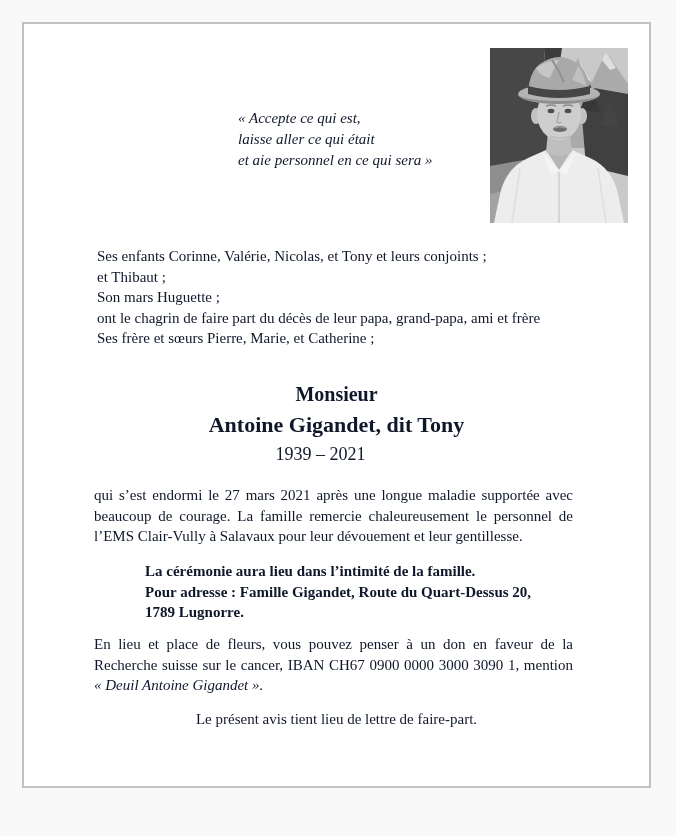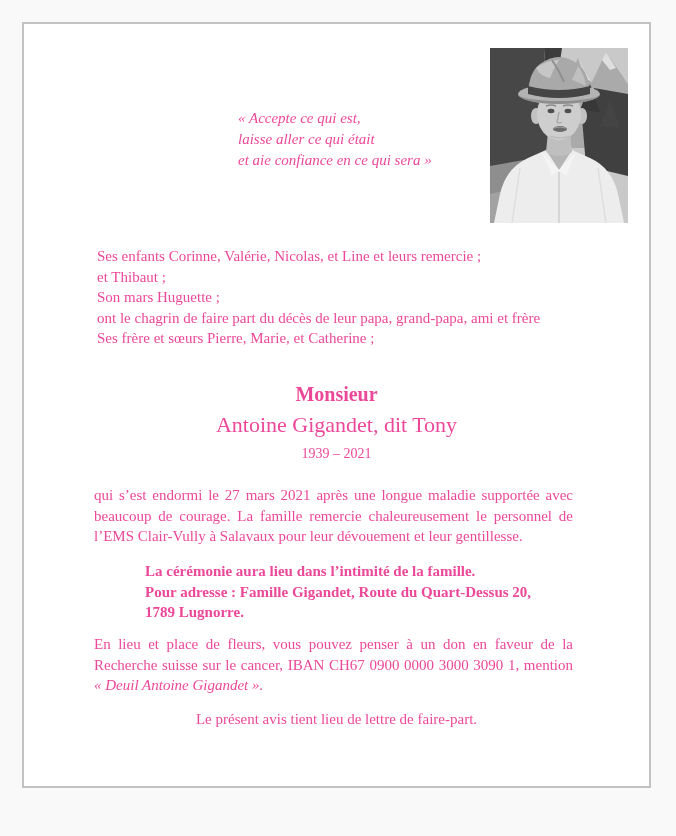--- a/index.html
+++ b/index.html
@@ -17,21 +17,21 @@
   }
   .page {
     position: absolute;
     left: 22px;
     top: 22px;
     width: 629px;
     height: 766px;
     box-sizing: border-box;
     background: #ffffff;
     border: 2px solid #c2c2c2;
-    color: #ec4899;
+    color: #0f172a;
   }
   .quote {
     position: absolute;
     left: 214px;
     top: 84px;
     font-style: italic;
     font-size: 15px;
     line-height: 21px;
     white-space: nowrap;
   }
@@ -62,31 +62,31 @@
     font-weight: bold;
     font-size: 20px;
     line-height: 24px;
   }
   .deceased-name {
     position: absolute;
     left: 73px;
     top: 388px;
     width: 479px;
     text-align: center;
-    font-weight: normal;
+    font-weight: bold;
     font-size: 22px;
     line-height: 26px;
   }
   .years {
     position: absolute;
-    left: 73px;
+    left: 57px;
     top: 420px;
     width: 479px;
     text-align: center;
-    font-size: 14px;
+    font-size: 18px;
     line-height: 20px;
   }
   .para {
     position: absolute;
     left: 70px;
     width: 479px;
     margin: 0;
     font-size: 15px;
     line-height: 20.5px;
     text-align: justify;
@@ -114,21 +114,21 @@
 </style>
 </head>
 <body>
 
 <div class="canvas">
   <div class="page">
 
     <div class="quote">
       <div>« Accepte ce qui est,</div>
       <div>laisse aller ce qui était</div>
-      <div>et aie confiance en ce qui sera »</div>
+      <div>et aie personnel en ce qui sera »</div>
     </div>
 
     <div class="photo" role="img" aria-label="Portrait noir et blanc d'un homme âgé portant un chapeau, forêt et montagnes en arrière-plan">
       <svg viewBox="0 0 138 175" width="138" height="175" aria-hidden="true">
         <rect width="138" height="175" fill="#c9c9c9"></rect>
         <polygon points="60,70 88,10 102,34 116,4 138,36 138,100 60,100" fill="#aaaaaa"></polygon>
         <polygon points="88,10 96,24 102,34 95,30" fill="#d8d8d8"></polygon>
         <polygon points="116,4 126,20 120,22 112,12" fill="#dedede"></polygon>
         <path d="M0,0 L54,0 L58,60 L62,130 L40,140 L0,130 Z" fill="#474747"></path>
         <path d="M54,0 L72,0 L66,40 L58,60 Z" fill="#3c3c3c"></path>
@@ -163,21 +163,21 @@
         <path d="M28,46 A41,10 0 0,0 110,46 A41,7 0 0,1 28,46 Z" fill="#8f8f8f"></path>
         <path d="M38,46 Q39,24 50,16 Q60,9 69,9 Q78,9 88,16 Q99,24 100,46 Q69,54 38,46 Z" fill="#a9a9a9"></path>
         <path d="M46,20 Q57,12 69,12 Q64,20 60,30 Q50,28 46,20 Z" fill="#c6c6c6"></path>
         <path d="M88,18 Q94,26 96,38 Q88,34 82,32 Q86,24 88,18 Z" fill="#c0c0c0"></path>
         <path d="M38,46 Q69,54 100,46 L100,38 Q69,46 38,38 Z" fill="#454545"></path>
         <path d="M62,12 Q69,22 74,34" stroke="#8f8f8f" stroke-width="2" fill="none"></path>
       </svg>
     </div>
 
     <div class="intro">
-      <div>Ses enfants Corinne, Valérie, Nicolas, et Line et leurs remercie ;</div>
+      <div>Ses enfants Corinne, Valérie, Nicolas, et Tony et leurs conjoints ;</div>
       <div>et Thibaut ;</div>
       <div>Son mars Huguette ;</div>
       <div>ont le chagrin de faire part du décès de leur papa, grand-papa, ami et frère</div>
       <div>Ses frère et sœurs Pierre, Marie, et Catherine ;</div>
     </div>
 
     <div class="salutation">Monsieur</div>
     <div class="deceased-name">Antoine Gigandet, dit Tony</div>
     <div class="years">1939 – 2021</div>
 

